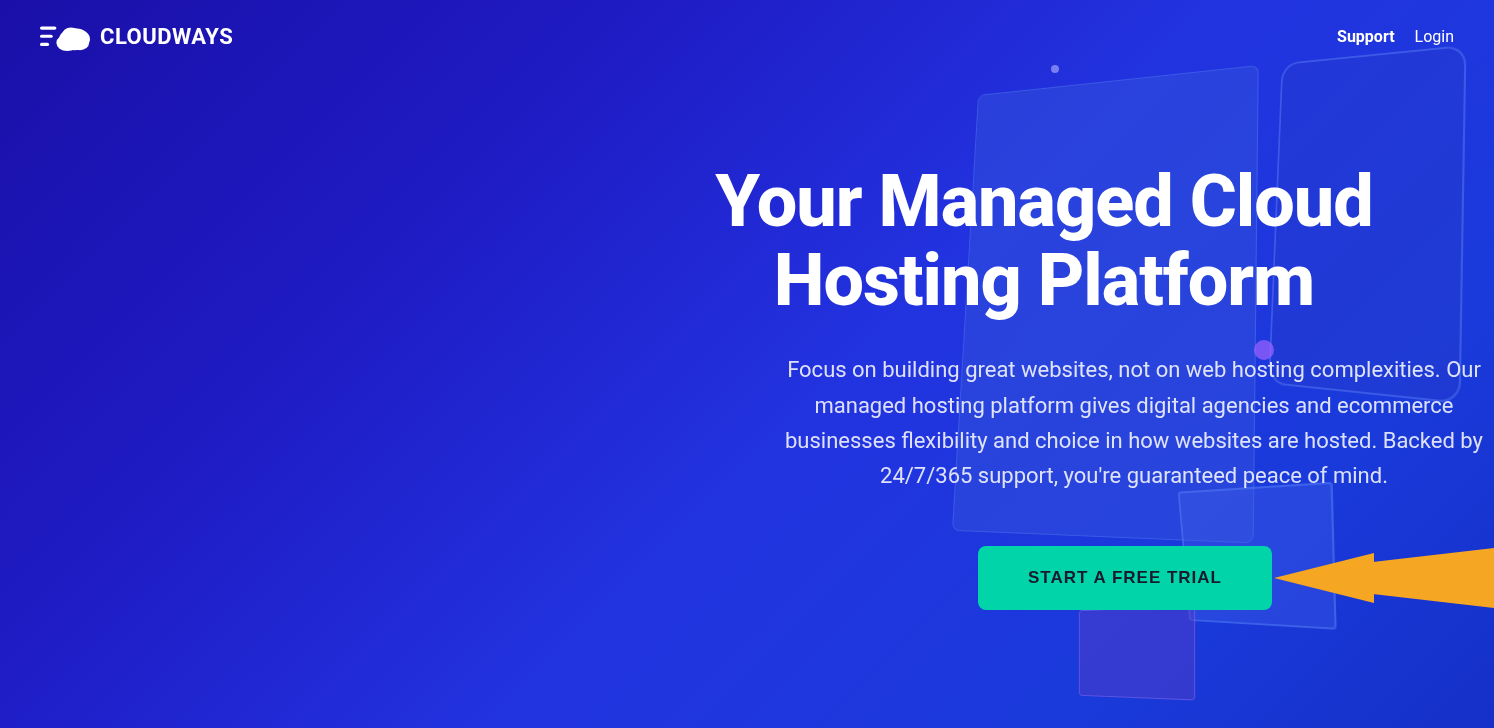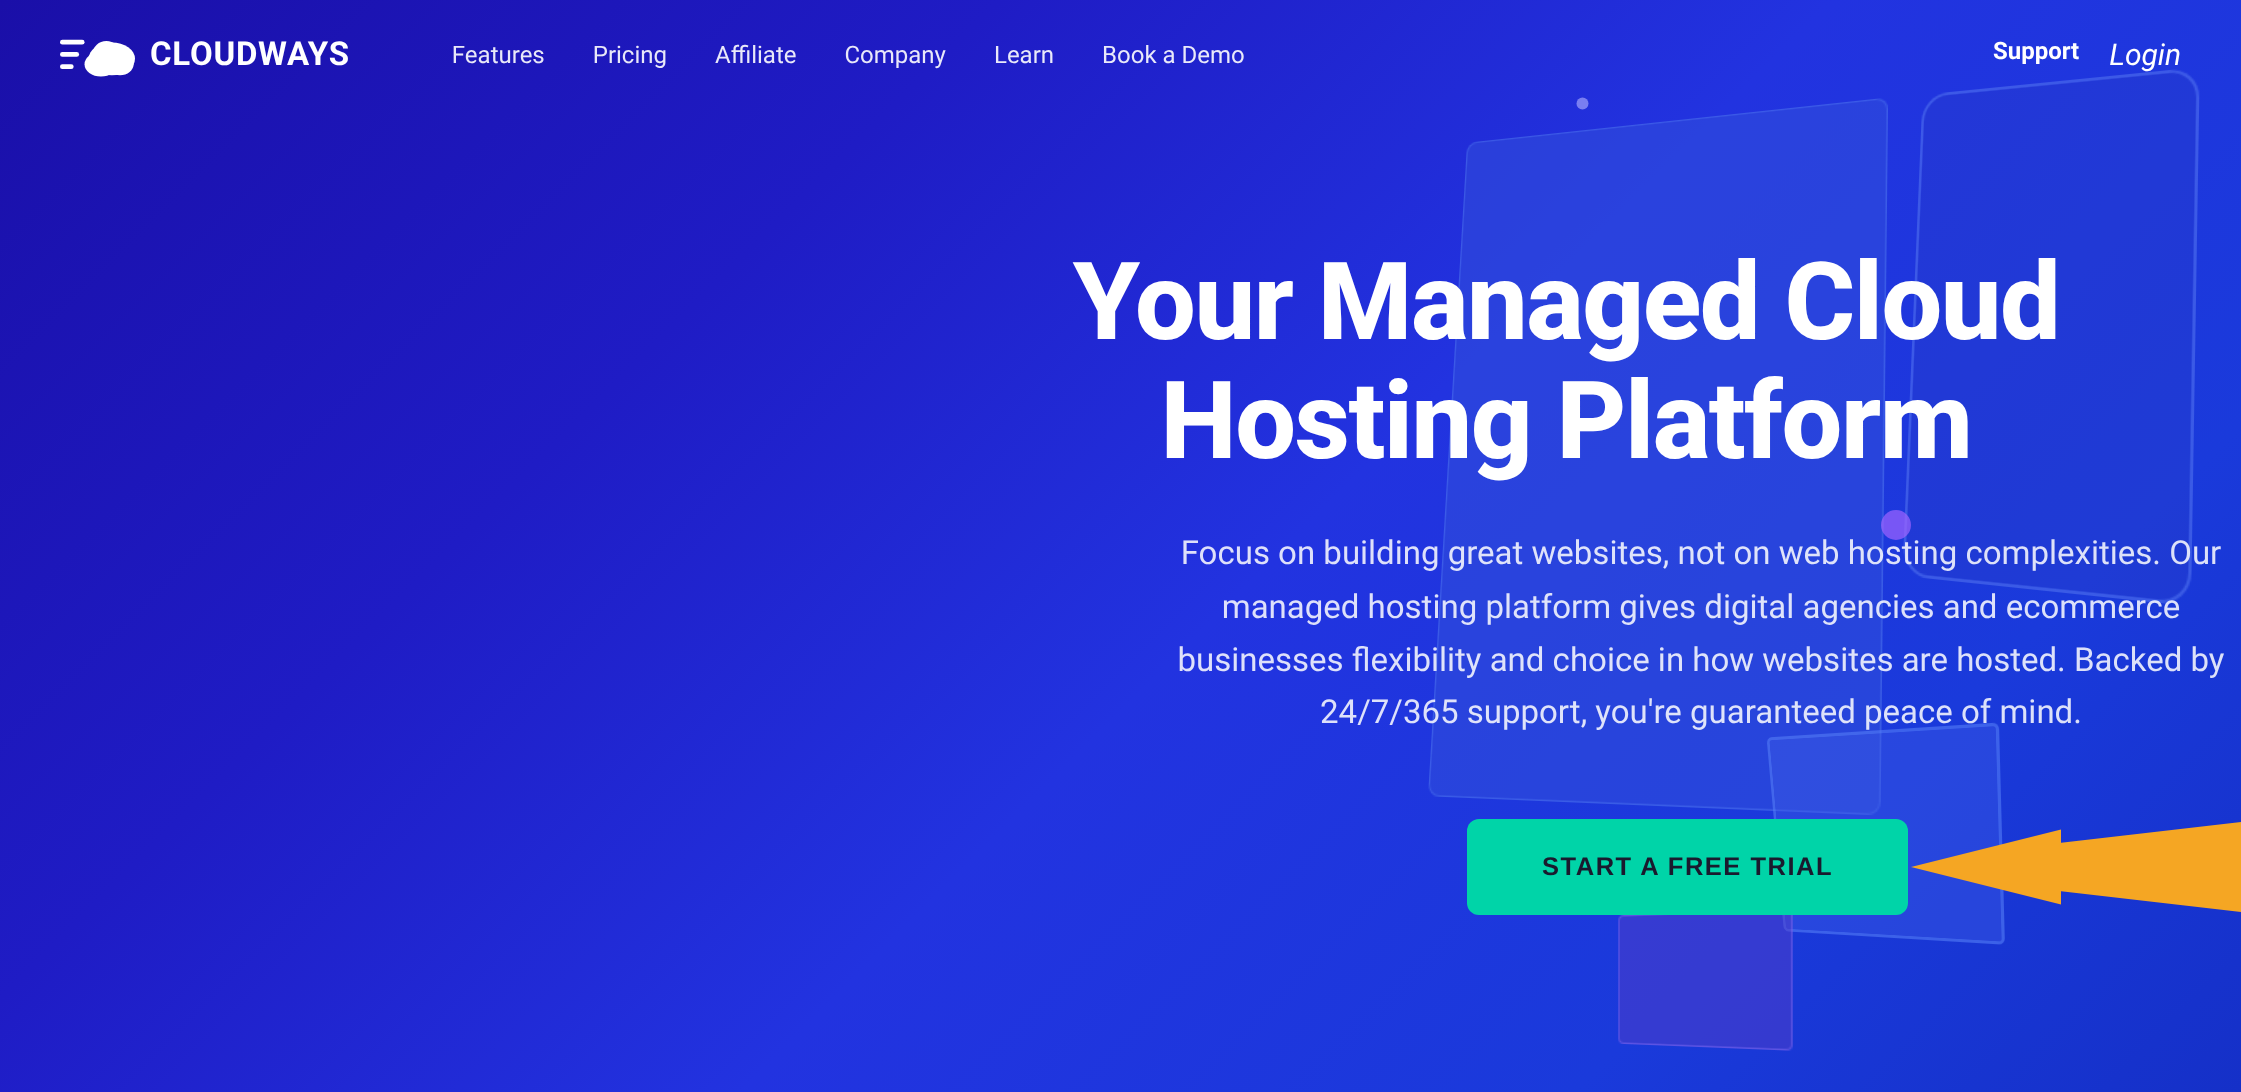--- a/index.html
+++ b/index.html
@@ -106,21 +106,21 @@
       display: flex;
       align-items: center;
       justify-content: space-between;
       padding: 0 40px;
       height: 72px;
     }
 
     .nav-left {
       display: flex;
       align-items: center;
-      gap: 56px;
+      gap: 40px;
     }
 
     .logo {
       display: flex;
       align-items: center;
       gap: 10px;
       text-decoration: none;
     }
 
     .logo-text {
@@ -162,25 +162,24 @@
     .nav-support {
       color: white;
       font-size: 16px;
       font-weight: 700;
       text-decoration: none;
       cursor: pointer;
     }
 
     .nav-login {
       color: white;
-      font-size: 20px;
+      font-size: 16px;
       font-weight: 400;
       text-decoration: none;
       cursor: pointer;
-      font-style: italic;
     }
 
     .nav-start-free {
       background: #00d4a8;
       color: white;
       font-size: 14px;
       font-weight: 700;
       padding: 10px 22px;
       border-radius: 6px;
       text-decoration: none;
@@ -281,28 +280,20 @@
           <rect x="0" y="26" width="10" height="3.5" rx="1.75" fill="white"></rect>
 
           <ellipse cx="38" cy="22" rx="17" ry="12" fill="white"></ellipse>
           <ellipse cx="30" cy="26" rx="12" ry="9" fill="white"></ellipse>
           <ellipse cx="44" cy="26" rx="10" ry="8" fill="white"></ellipse>
           <ellipse cx="34" cy="18" rx="10" ry="9" fill="white"></ellipse>
         </svg>
         <span class="logo-text">CLOUDWAYS</span>
       </a>
 
-      <ul>
-        <li><a href="#">Features</a></li>
-        <li><a href="#">Pricing</a></li>
-        <li><a href="#">Affiliate</a></li>
-        <li><a href="#">Company</a></li>
-        <li><a href="#">Learn</a></li>
-        <li><a href="#">Book a Demo</a></li>
-      </ul>
     </div>
 
     <div class="nav-right">
       <a href="#" class="nav-support">Support</a>
       <a href="#" class="nav-login">Login</a>
     </div>
   </nav>
 
   <section class="hero">
     <h1 class="hero-title">Your Managed Cloud Hosting Platform</h1>

